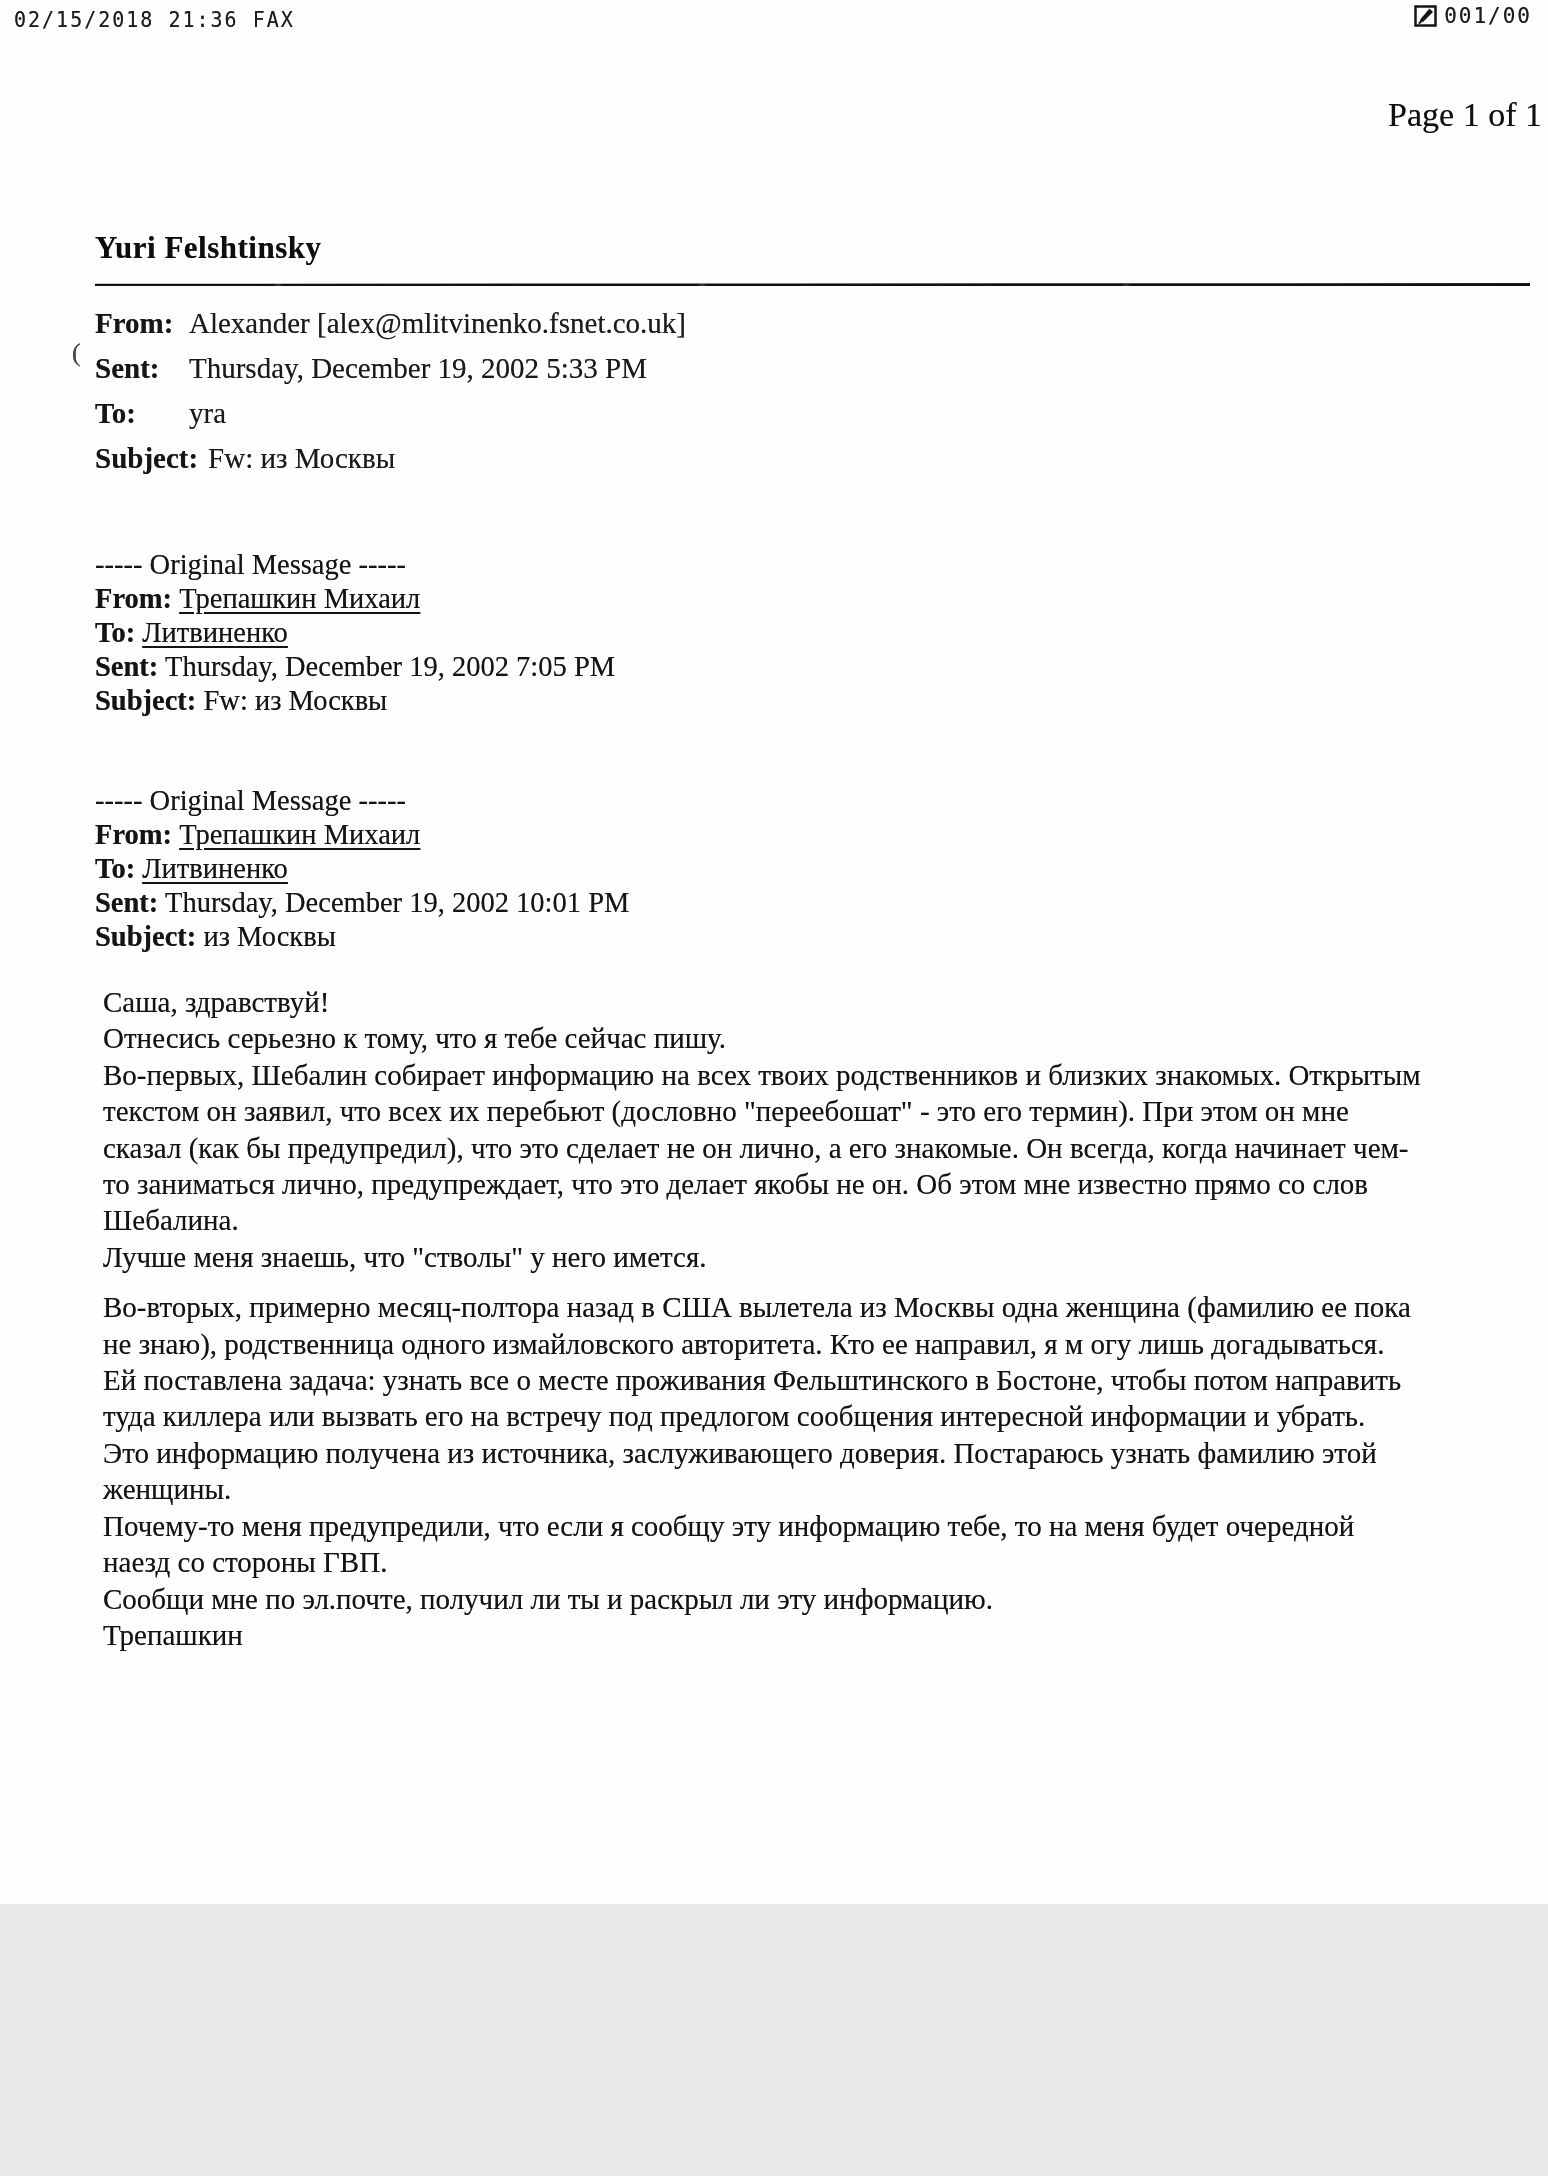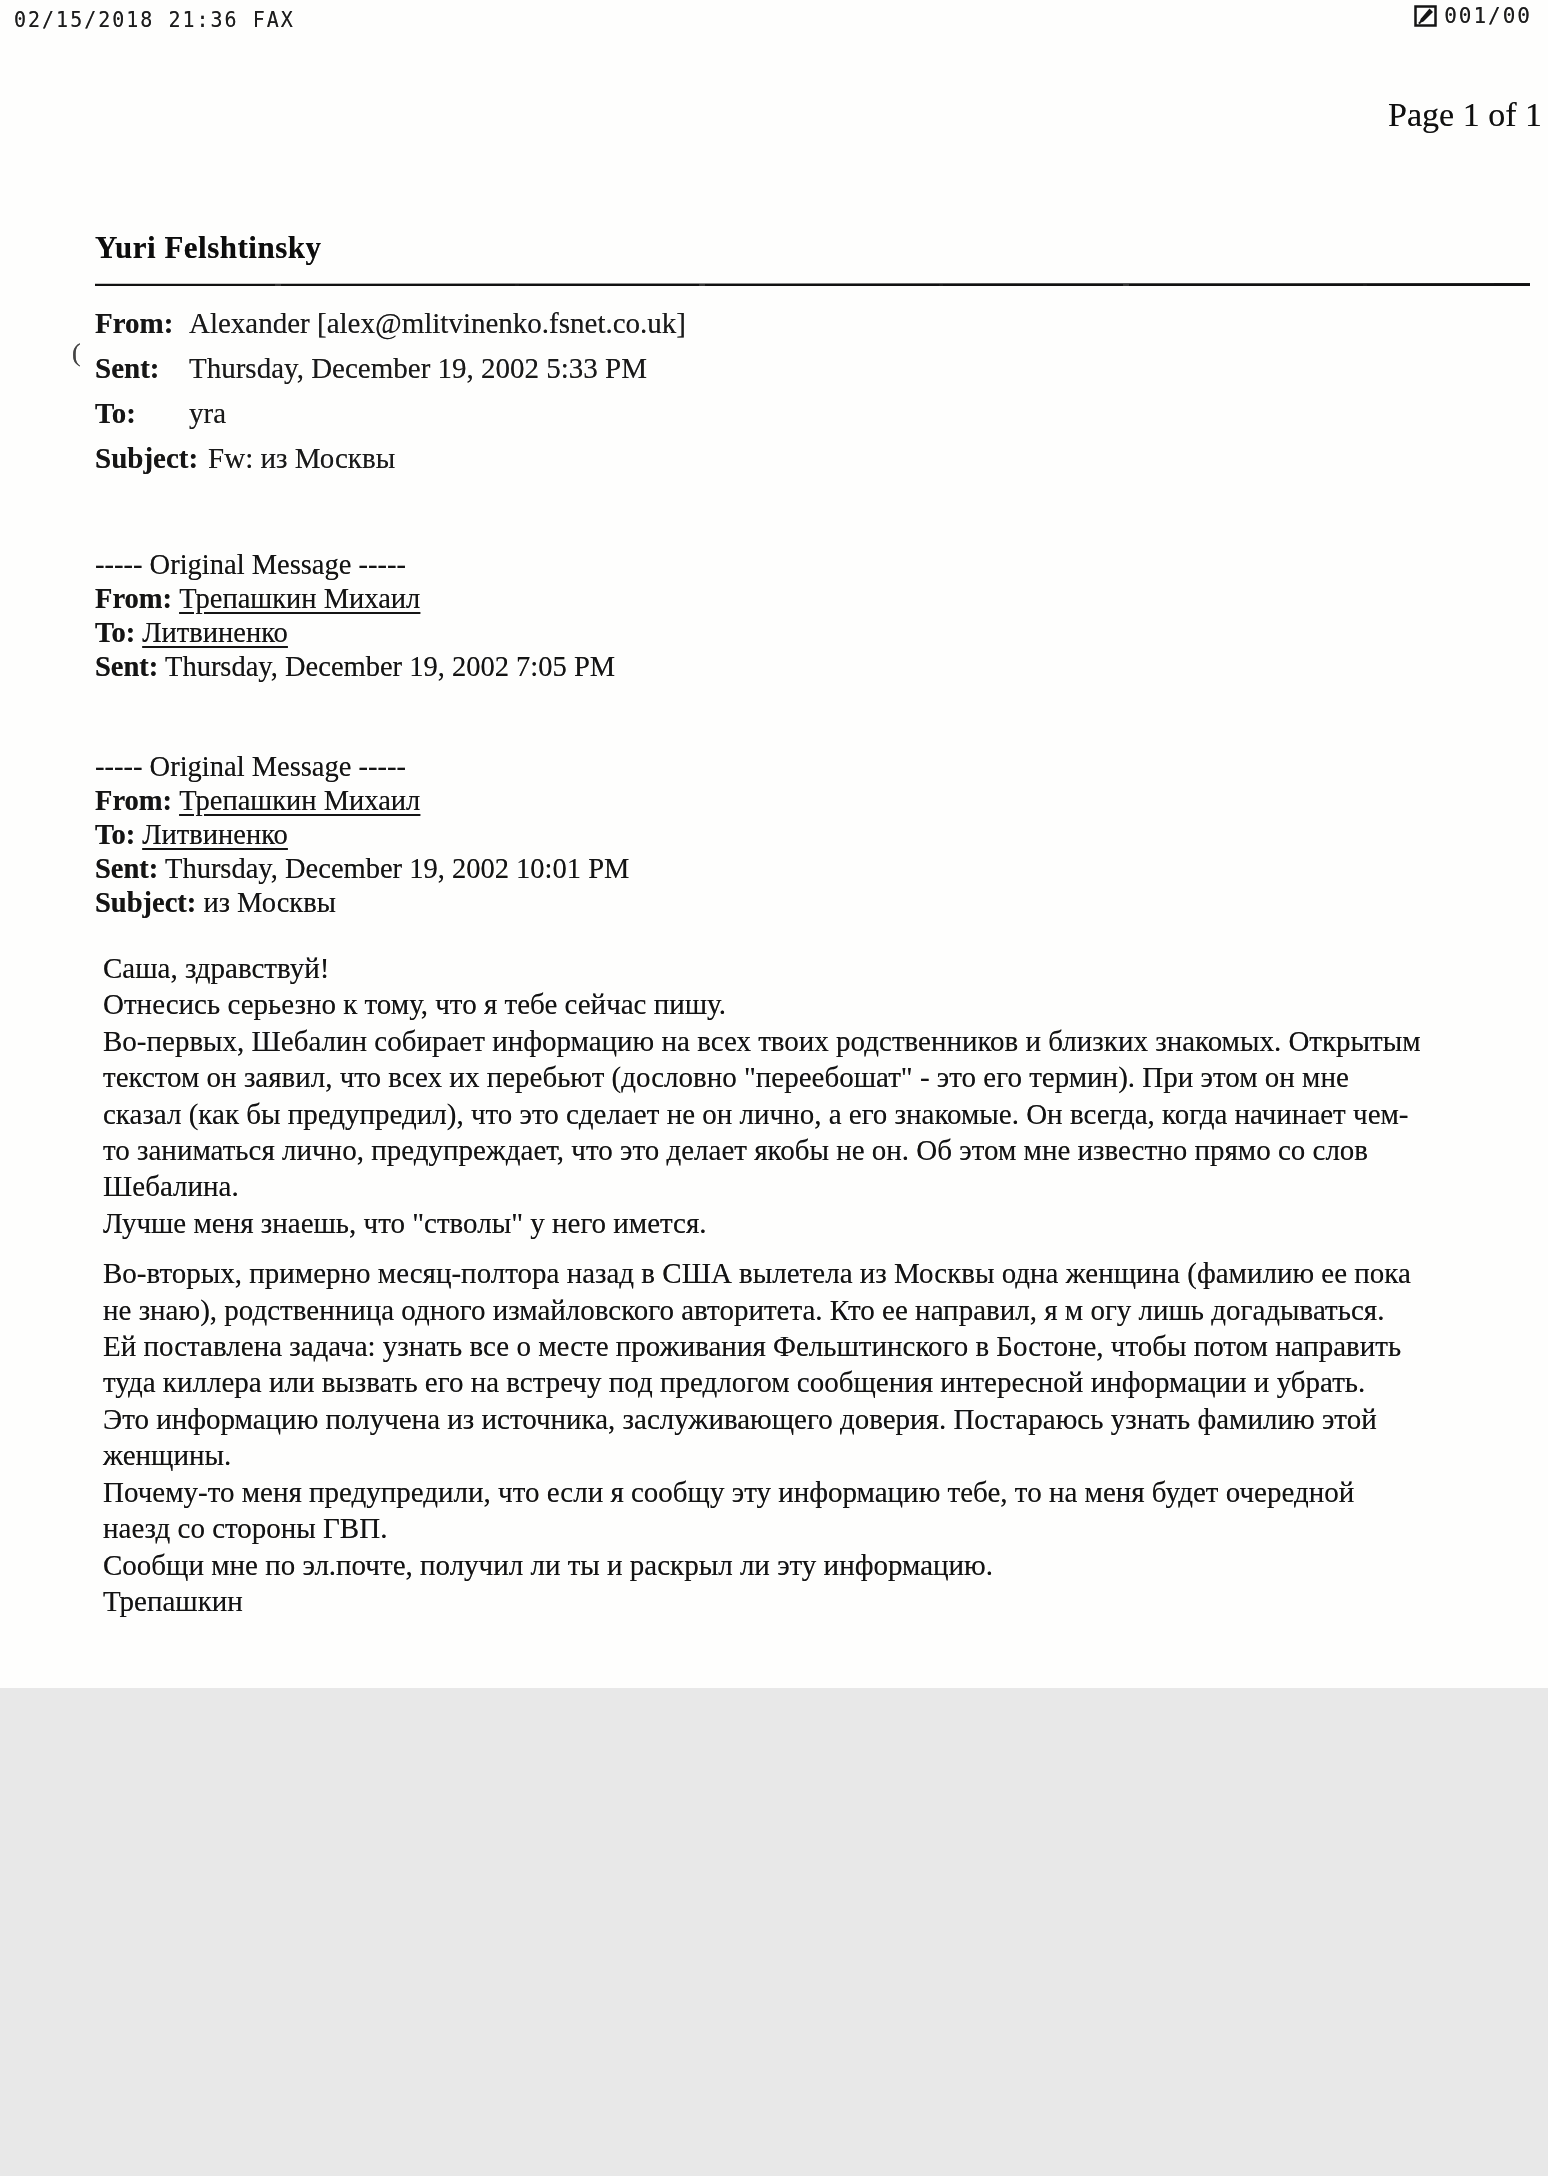--- a/index.html
+++ b/index.html
@@ -1,18 +1,18 @@
 <!DOCTYPE html>
 <html><head>
 <meta charset="utf-8">
 <style>
   html,body{margin:0;padding:0;background:#e8e8e8;}
   .page{
     position:relative;
-    width:1548px;height:1688px;
+    width:1548px;height:1904px;
     margin:0 auto;
     background:#fefefd;
     color:#161616;
     overflow:hidden;
     font-family:"Liberation Sans", sans-serif;
   }
   
   .fax-stamp-left{
     position:absolute;left:14px;top:8px;
     font-family:"DejaVu Sans Mono", monospace;
@@ -131,20 +131,25 @@
       <div class="om-line">
         <span class="lbl">To:</span>
         <span> </span>
         <span class="ul">Литвиненко</span>
       </div>
       <div class="om-line">
         <span class="lbl">Sent:</span>
         <span> </span>
         <span>Thursday, December 19, 2002 7:05 PM</span>
       </div>
+      <div class="om-line">
+        <span class="lbl">Subject:</span>
+        <span> </span>
+        <span>Fw: из Москвы</span>
+      </div>
     </div>
 
     <div class="om-block om-2">
       <div class="om-line">----- Original Message -----</div>
       <div class="om-line">
         <span class="lbl">From:</span>
         <span> </span>
         <span class="ul">Трепашкин Михаил</span>
       </div>
       <div class="om-line">

